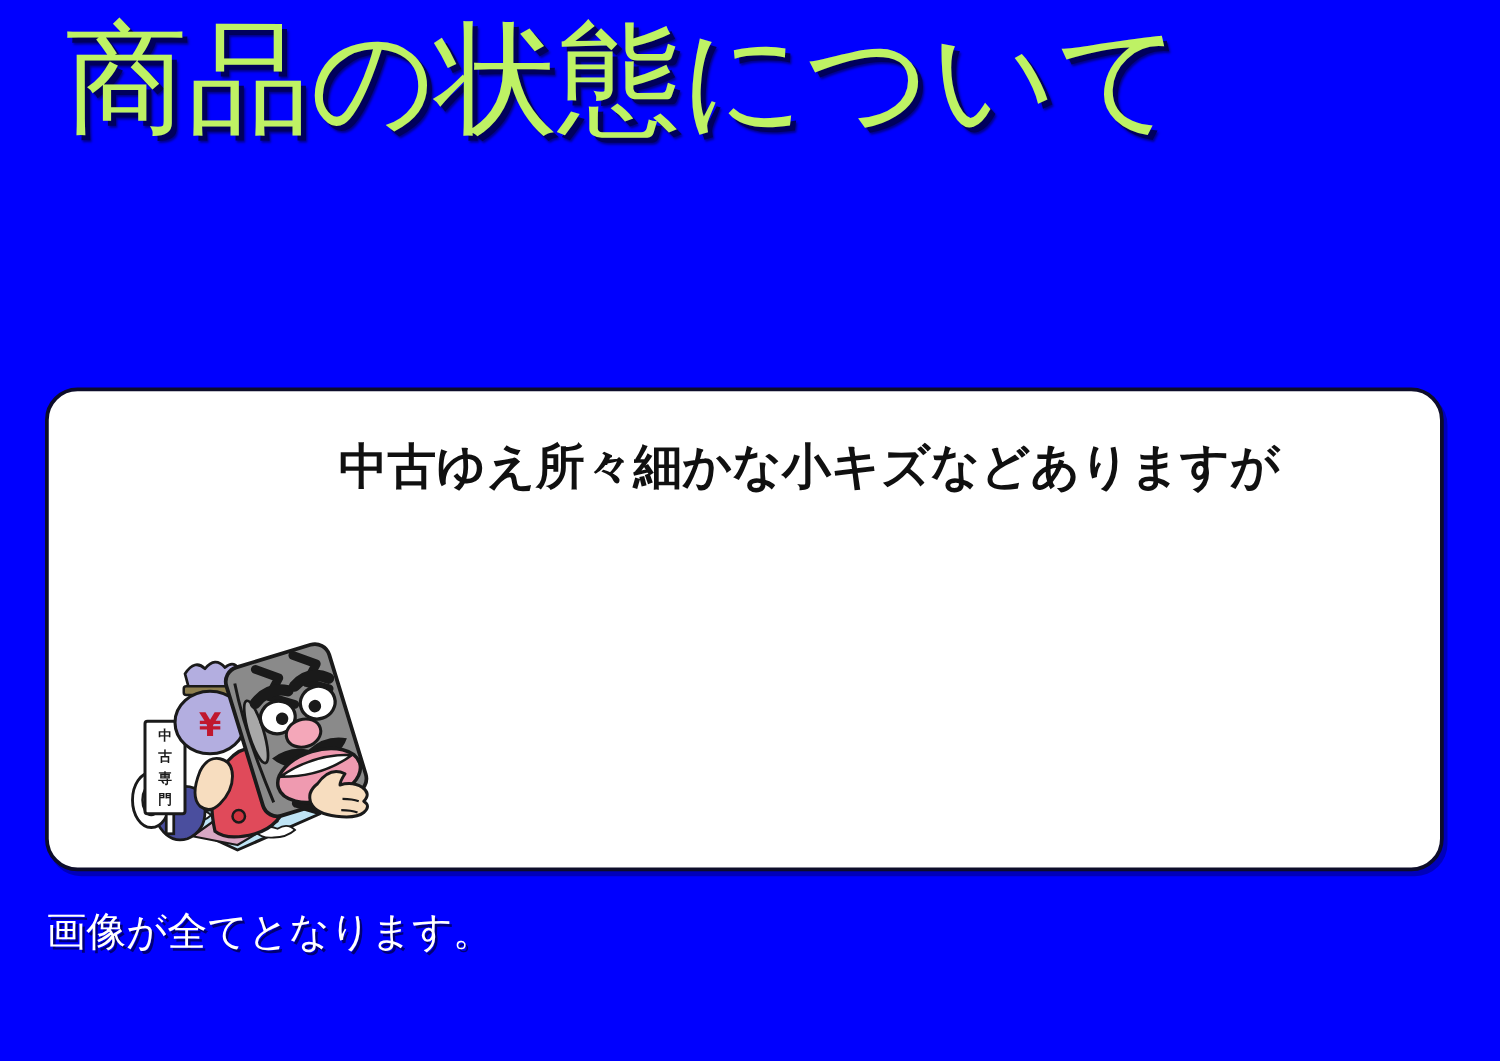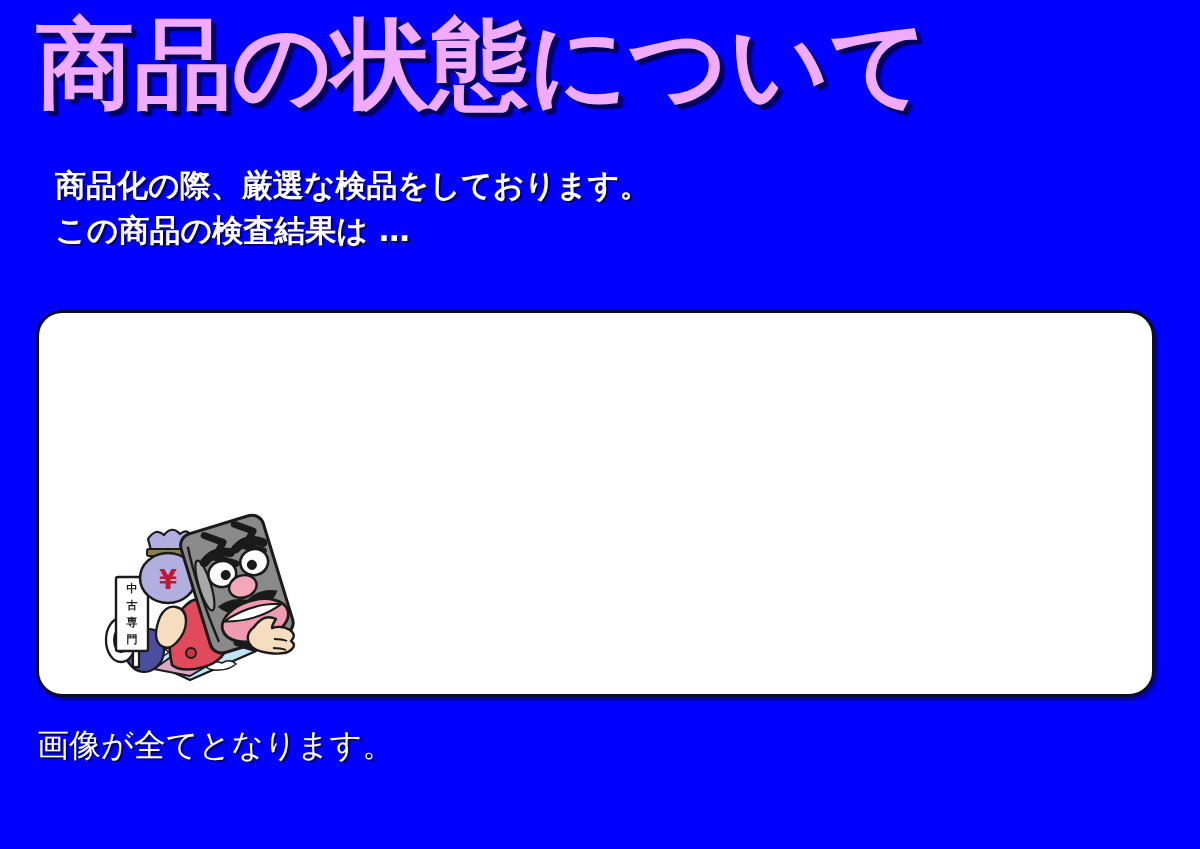--- a/index.html
+++ b/index.html
@@ -12,26 +12,26 @@
     width: 1200px;
     height: 849px;
     background: #0000ff;
     overflow: hidden;
     font-family: "DejaVu Sans", "Liberation Sans", sans-serif;
   }
 
   
   .title {
     position: absolute;
-    left: 36px;
+    left: 52px;
     top: 8px;
     font-size: 98px;
     line-height: 112px;
-    font-weight: bold;
-    color: #f0abfc;
+    font-weight: normal;
+    color: #bef264;
     letter-spacing: 0px;
     white-space: nowrap;
     text-shadow: 4px 4px 0 #00005c, 5px 5px 2px rgba(0,0,40,0.55);
   }
 
   
   .subtext {
     position: absolute;
     left: 55px;
     top: 163px;
@@ -105,28 +105,25 @@
     fill: #c0182e;
   }
 </style>
 </head>
 <body>
 
 <div id="page">
 
   <div class="title">商品の状態について</div>
 
-  <div class="subtext">
-    <span class="line">商品化の際、厳選な検品をしております。</span>
-    <span class="line">この商品の検査結果は …</span>
-  </div>
 
   <div class="card">
 
     <div class="card-text">
+      <span class="line">中古ゆえ所々細かな小キズなどありますが</span>
     </div>
 
     <div class="mascot">
       <svg viewBox="0 0 205 185" xmlns="http://www.w3.org/2000/svg">
 
         <g>
           <path d="M42 150 L118 133 L162 146 L96 175 Z" fill="#bfe4f5" stroke="#1a1a1a" stroke-width="2.4" stroke-linejoin="round"></path>
           <path d="M60 164 L95 139 L128 152 L96 171 Z" fill="#d9a8c4" stroke="#1a1a1a" stroke-width="1.8" stroke-linejoin="round"></path>
           <path d="M86 145 L95 139 L106 145 L98 148 L92 146 Z" fill="#ffffff" stroke="#1a1a1a" stroke-width="1.4" stroke-linejoin="round"></path>
           <path d="M45 148 q8 -5 16 -1 q7 -6 14 0 q-6 6 -16 6 q-9 1 -14 -5 Z" fill="#ffffff" stroke="#1a1a1a" stroke-width="1.5"></path>

